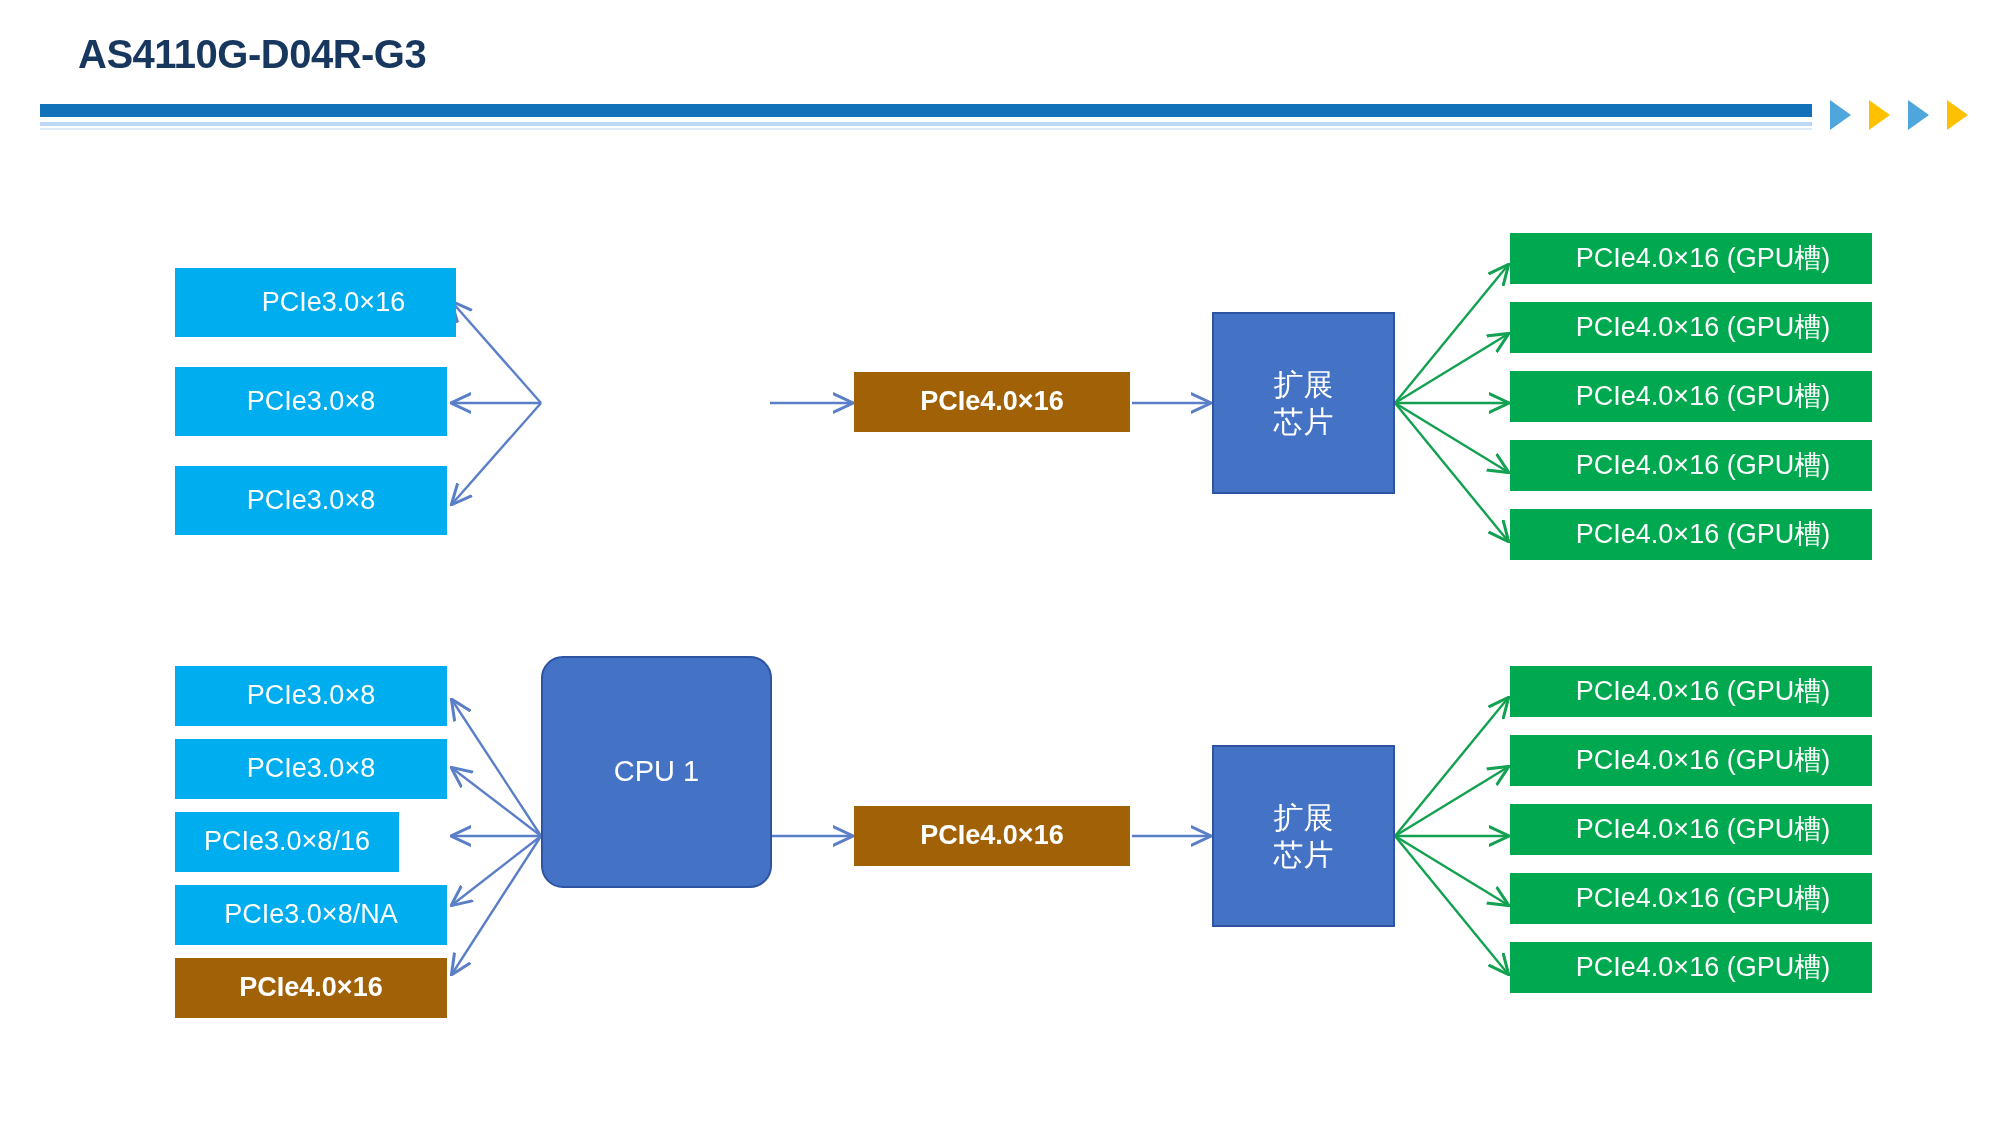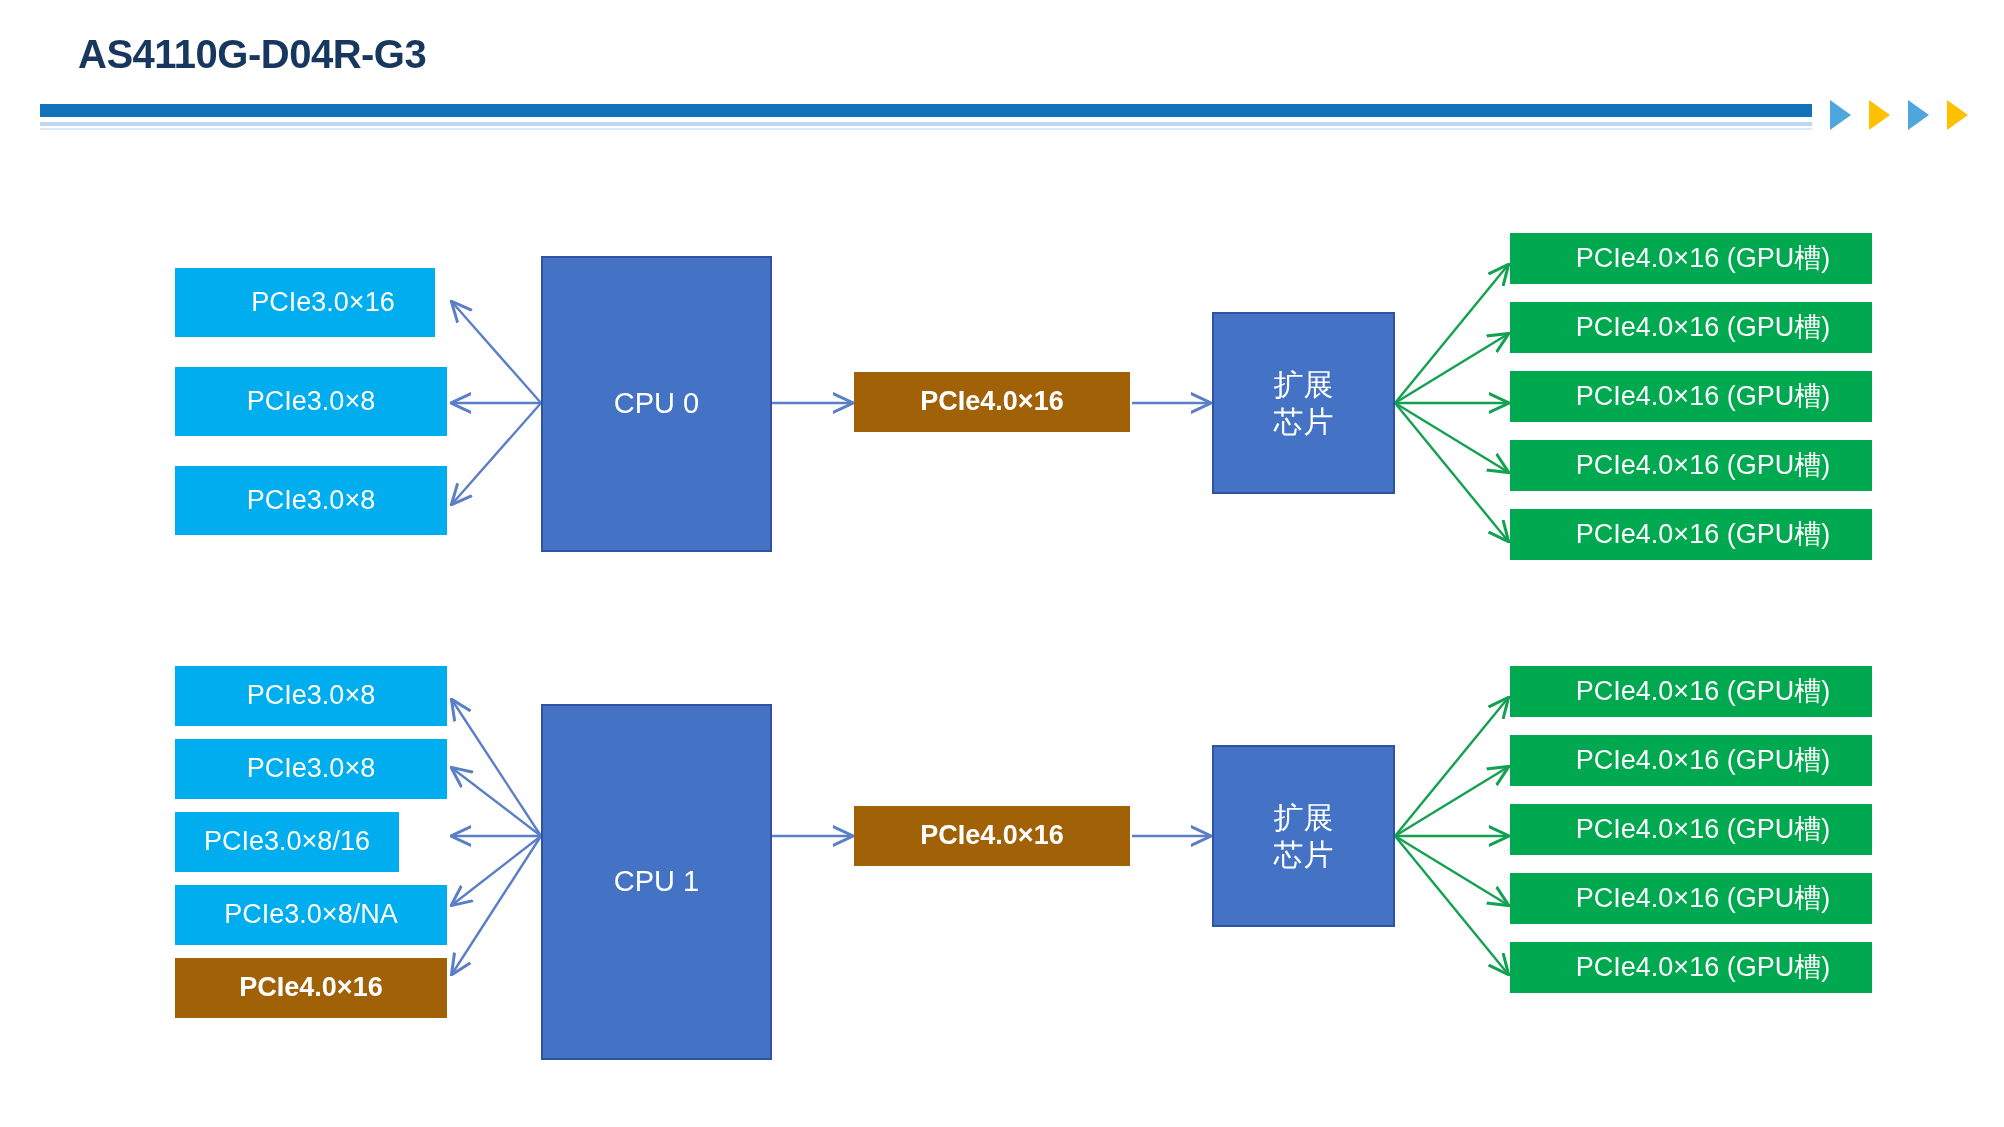--- a/index.html
+++ b/index.html
@@ -113,46 +113,45 @@
       <path d="M1395,403 L1508,541"></path>
 
       <path d="M1395,836 L1508,698"></path>
       <path d="M1395,836 L1508,767"></path>
       <path d="M1395,836 L1508,836"></path>
       <path d="M1395,836 L1508,905"></path>
       <path d="M1395,836 L1508,974"></path>
     </g>
   </svg>
 
-  <div class="box cyan" style="left:175px;top:268px;width:260px;height:69px;padding-left:36px;">PCIe3.0×16</div>
+  <div class="box cyan" style="left:175px;top:268px;width:281px;height:69px;padding-left:36px;">PCIe3.0×16</div>
   <div class="box cyan" style="left:175px;top:367px;width:272px;height:69px;">PCIe3.0×8</div>
   <div class="box cyan" style="left:175px;top:466px;width:272px;height:69px;">PCIe3.0×8</div>
 
-  <div class="box cpu" style="left:541px;top:256px;width:231px;height:296px;">CPU 0</div>
 
   <div class="box teal" style="left:854px;top:372px;width:276px;height:60px;">PCIe4.0×16</div>
 
   <div class="box chip" style="left:1212px;top:312px;width:183px;height:182px;flex-direction:column;">
     <span>扩展</span>
     <span>芯片</span>
   </div>
 
   <div class="box green" style="left:1510px;top:233px;width:362px;height:51px;">PCIe4.0×16 (GPU槽)</div>
   <div class="box green" style="left:1510px;top:302px;width:362px;height:51px;">PCIe4.0×16 (GPU槽)</div>
   <div class="box green" style="left:1510px;top:371px;width:362px;height:51px;">PCIe4.0×16 (GPU槽)</div>
   <div class="box green" style="left:1510px;top:440px;width:362px;height:51px;">PCIe4.0×16 (GPU槽)</div>
   <div class="box green" style="left:1510px;top:509px;width:362px;height:51px;">PCIe4.0×16 (GPU槽)</div>
 
   <div class="box cyan" style="left:175px;top:666px;width:272px;height:60px;">PCIe3.0×8</div>
   <div class="box cyan" style="left:175px;top:739px;width:272px;height:60px;">PCIe3.0×8</div>
   <div class="box cyan" style="left:175px;top:812px;width:224px;height:60px;">PCIe3.0×8/16</div>
   <div class="box cyan" style="left:175px;top:885px;width:272px;height:60px;">PCIe3.0×8/NA</div>
   <div class="box teal" style="left:175px;top:958px;width:272px;height:60px;">PCIe4.0×16</div>
 
-  <div class="box cpu" style="left:541px;top:704px;width:231px;height:356px;">CPU 1</div>
+  <div class="box cpu" style="left:541px;top:656px;width:231px;height:232px;border-radius:22px;">CPU 1</div>
 
   <div class="box teal" style="left:854px;top:806px;width:276px;height:60px;">PCIe4.0×16</div>
 
   <div class="box chip" style="left:1212px;top:745px;width:183px;height:182px;flex-direction:column;">
     <span>扩展</span>
     <span>芯片</span>
   </div>
 
   <div class="box green" style="left:1510px;top:666px;width:362px;height:51px;">PCIe4.0×16 (GPU槽)</div>
   <div class="box green" style="left:1510px;top:735px;width:362px;height:51px;">PCIe4.0×16 (GPU槽)</div>

